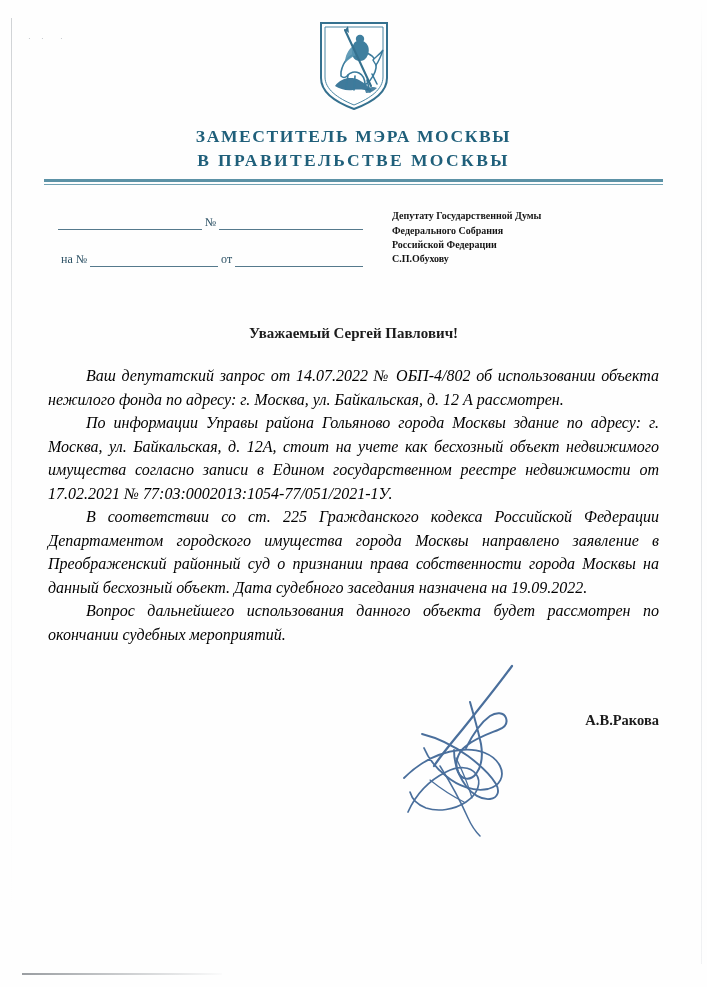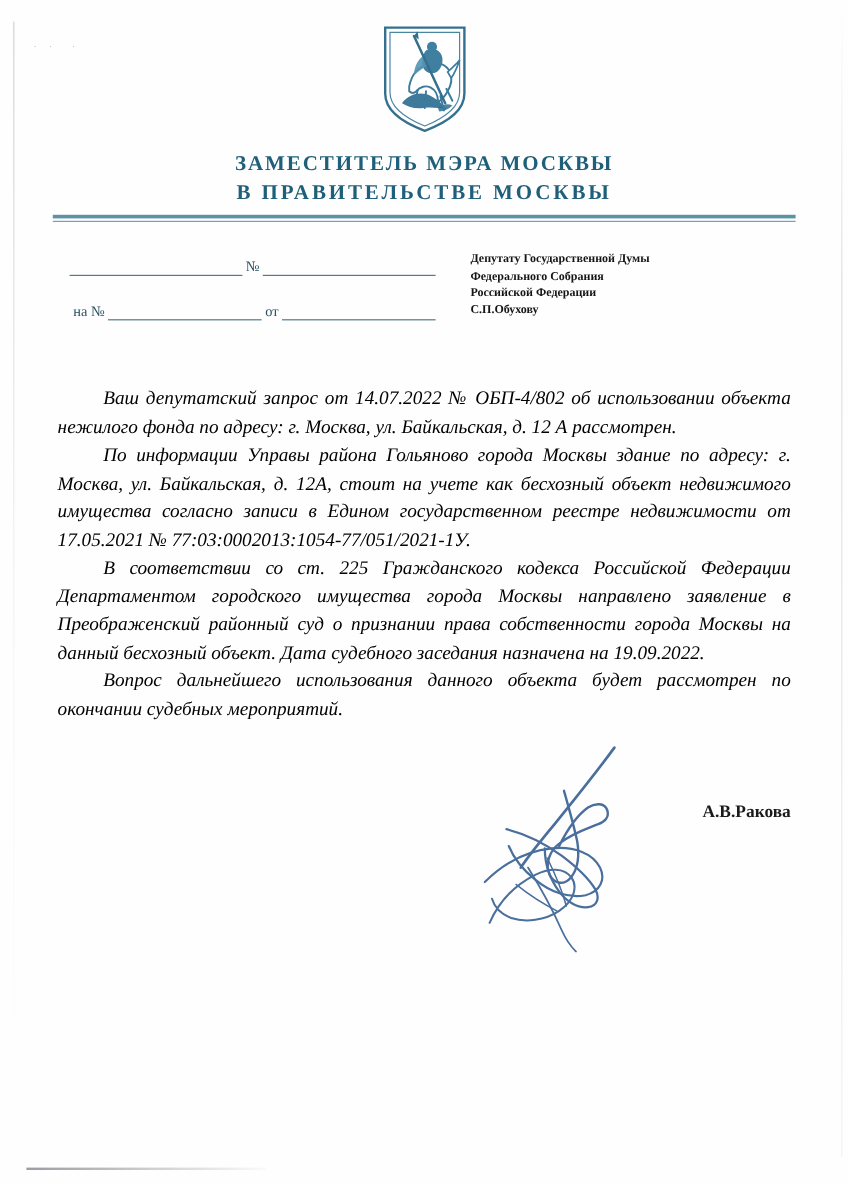--- a/index.html
+++ b/index.html
@@ -248,24 +248,25 @@
     </div>
 
     <div class="addressee">
       <div>Депутату Государственной Думы</div>
       <div>Федерального Собрания</div>
       <div>Российской Федерации</div>
       <div>С.П.Обухову</div>
     </div>
   </div>
 
+  <div class="salutation">Уважаемый Сергей Павлович!</div>
 
   <div class="body">
     <p>Ваш депутатский запрос от 14.07.2022 № ОБП-4/802 об использовании объекта нежилого фонда по адресу: г. Москва, ул. Байкальская, д. 12 А рассмотрен.</p>
-    <p>По информации Управы района Гольяново города Москвы здание по адресу: г. Москва, ул. Байкальская, д. 12А, стоит на учете как бесхозный объект недвижимого имущества согласно записи в Едином государственном реестре недвижимости от 17.05.2021 № 77:03:0002013:1054-77/051/2021-1У.</p>
+    <p>По информации Управы района Гольяново города Москвы здание по адресу: г. Москва, ул. Байкальская, д. 12А, стоит на учете как бесхозный объект недвижимого имущества согласно записи в Едином государственном реестре недвижимости от 17.02.2021 № 77:03:0002013:1054-77/051/2021-1У.</p>
     <p>В соответствии со ст. 225 Гражданского кодекса Российской Федерации Департаментом городского имущества города Москвы направлено заявление в Преображенский районный суд о признании права собственности города Москвы на данный бесхозный объект. Дата судебного заседания назначена на 19.09.2022.</p>
     <p>Вопрос дальнейшего использования данного объекта будет рассмотрен по окончании судебных мероприятий.</p>
   </div>
 
   <div class="signature-area">
     <span class="signature-ink">
       <svg width="170" height="175" viewBox="0 0 170 175" aria-hidden="true">
         <g fill="none" stroke="#4a6f9c" stroke-linecap="round" stroke-linejoin="round">
           <path d="M116 4 C100 26 82 48 66 68 C56 80 46 92 38 104" stroke-width="2.2"></path>
           <path d="M74 40 C78 54 82 68 85 82 C87 94 86 104 80 112

